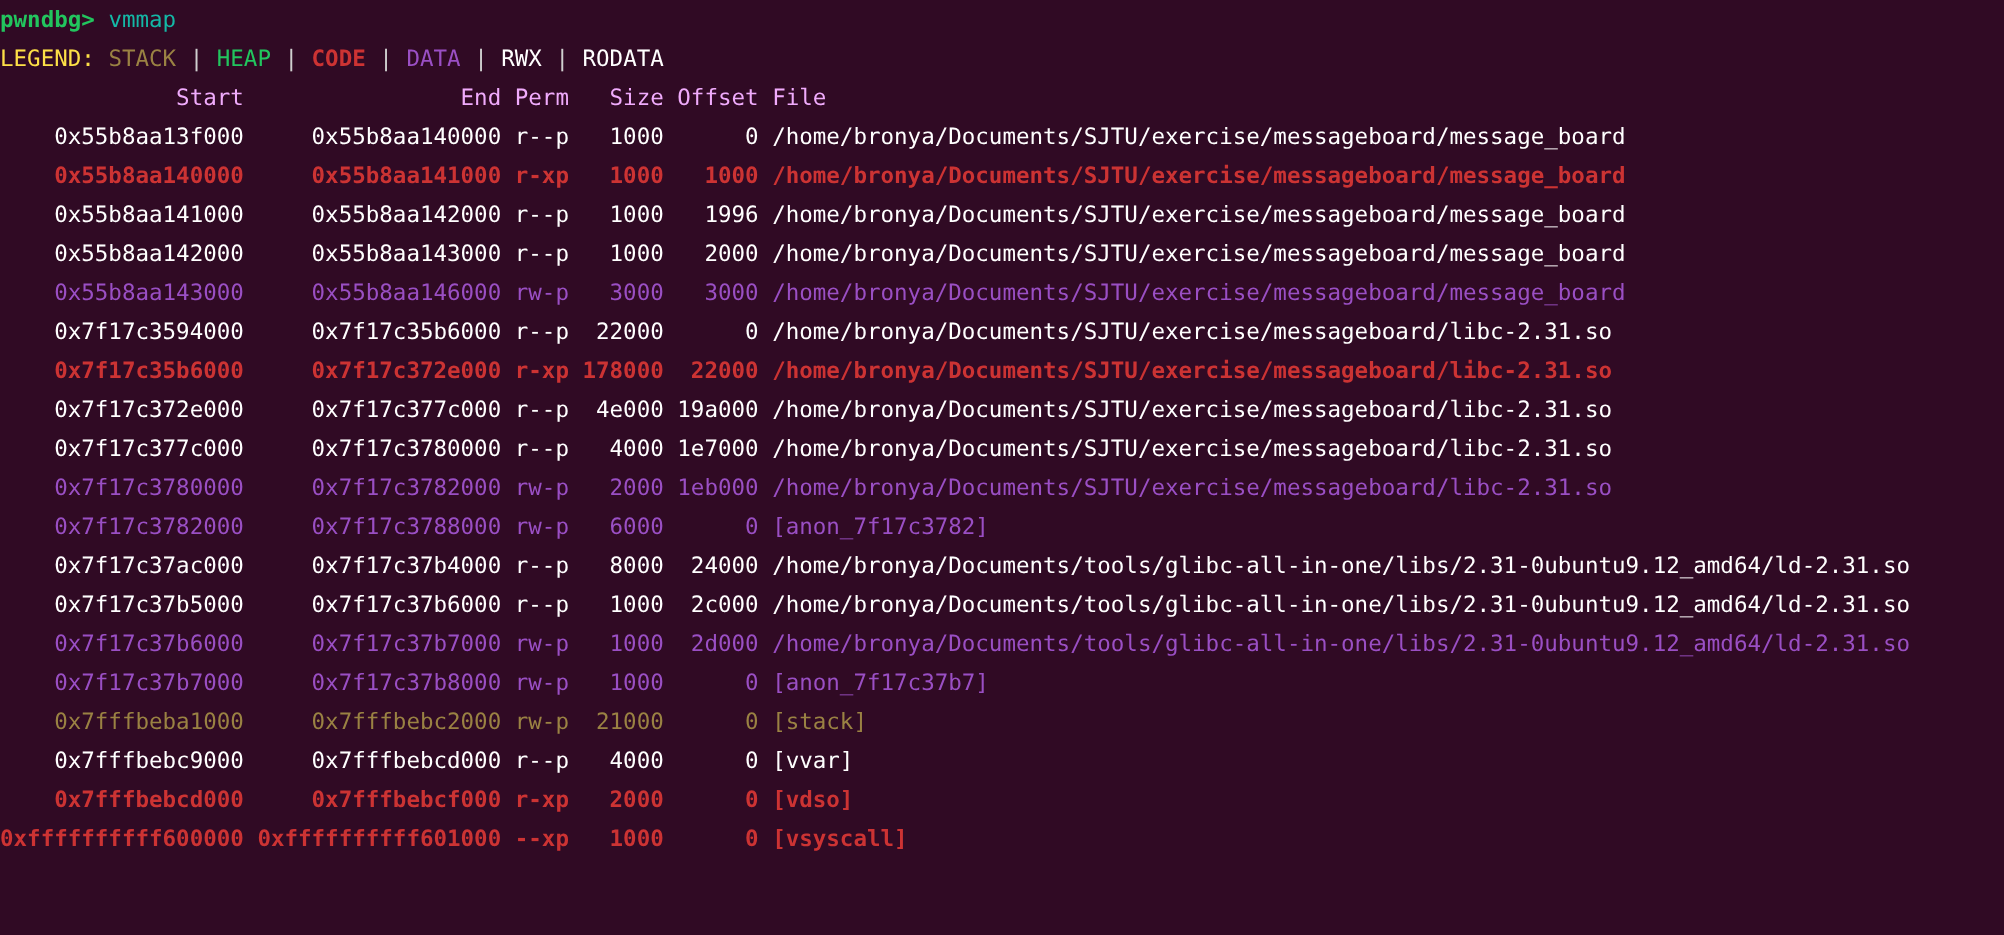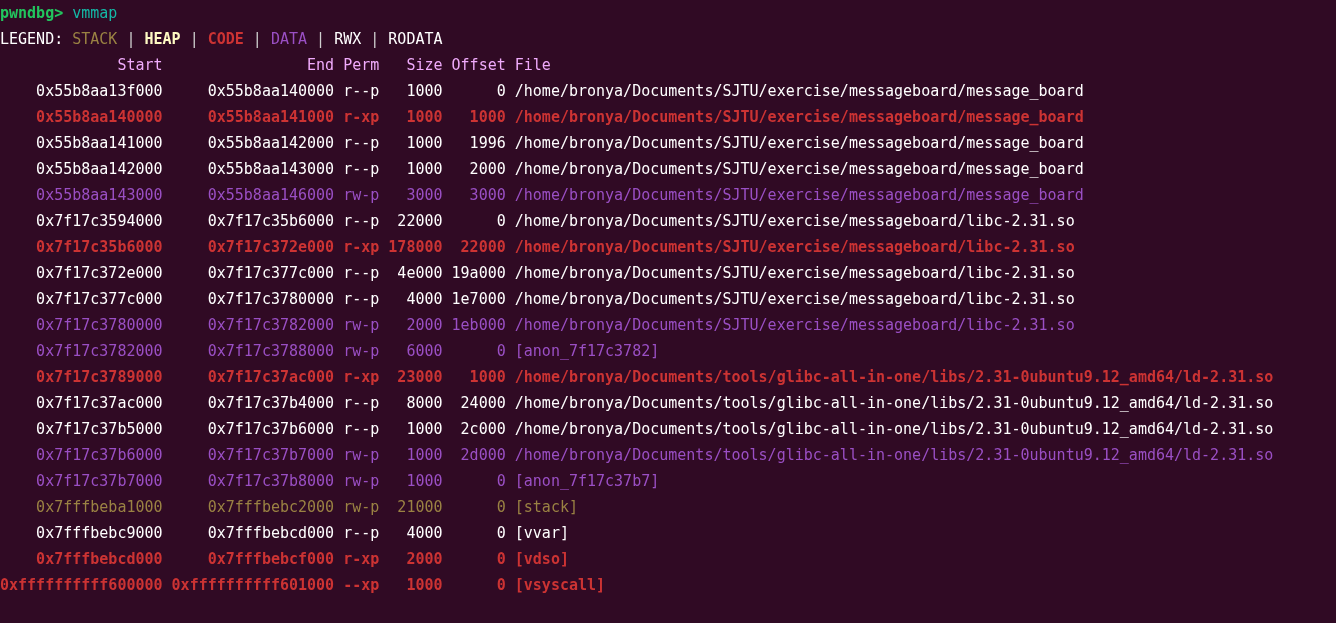--- a/index.html
+++ b/index.html
@@ -21,26 +21,26 @@
   .line {
     white-space: pre;
     height: 26px;
     letter-spacing: 0px;
   }
   
   .c-white   { color: #ffffff; }
   .c-red     { color: #cc3333; font-weight: bold; }
   .c-purple  { color: #9a4fc4; }
   .c-olive   { color: #9a8243; }
-  .c-blue    { color: #fef9c3; font-weight: bold; }
+  .c-blue    { color: #22c55e; }
   .c-prompt  { color: #22c55e; font-weight: bold; }
   .c-cmd     { color: #14b8a6; }
   .underline { }
   .sep       { color: #cfcfcf; }
-  .legend-label { color: #ffffff; }
+  .legend-label { color: #fde047; }
   .hdr { color: #f0abfc; }
 </style>
 </head>
 <body>
 
 <div id="terminal">
 
   <div class="line"><span class="c-prompt">pwndbg&gt;</span><span class="c-cmd"> <span>vmmap</span></span></div>
 
   <div class="line"><span class="legend-label">LEGEND:</span><span id="legend-items"><span> </span><span class="c-olive">STACK</span><span class="sep"> |</span><span> </span><span class="c-blue">HEAP</span><span class="sep"> |</span><span> </span><span class="c-red">CODE</span><span class="sep"> |</span><span> </span><span class="c-purple">DATA</span><span class="sep"> |</span><span> </span><span class="c-white underline">RWX</span><span class="sep"> |</span><span> </span><span class="c-white">RODATA</span></span></div>
@@ -52,21 +52,20 @@
       <div class="line c-red">    0x55b8aa140000     0x55b8aa141000 r-xp   1000   1000 /home/bronya/Documents/SJTU/exercise/messageboard/message_board</div>
       <div class="line c-white">    0x55b8aa141000     0x55b8aa142000 r--p   1000   1996 /home/bronya/Documents/SJTU/exercise/messageboard/message_board</div>
       <div class="line c-white">    0x55b8aa142000     0x55b8aa143000 r--p   1000   2000 /home/bronya/Documents/SJTU/exercise/messageboard/message_board</div>
       <div class="line c-purple">    0x55b8aa143000     0x55b8aa146000 rw-p   3000   3000 /home/bronya/Documents/SJTU/exercise/messageboard/message_board</div>
       <div class="line c-white">    0x7f17c3594000     0x7f17c35b6000 r--p  22000      0 /home/bronya/Documents/SJTU/exercise/messageboard/libc-2.31.so</div>
       <div class="line c-red">    0x7f17c35b6000     0x7f17c372e000 r-xp 178000  22000 /home/bronya/Documents/SJTU/exercise/messageboard/libc-2.31.so</div>
       <div class="line c-white">    0x7f17c372e000     0x7f17c377c000 r--p  4e000 19a000 /home/bronya/Documents/SJTU/exercise/messageboard/libc-2.31.so</div>
       <div class="line c-white">    0x7f17c377c000     0x7f17c3780000 r--p   4000 1e7000 /home/bronya/Documents/SJTU/exercise/messageboard/libc-2.31.so</div>
       <div class="line c-purple">    0x7f17c3780000     0x7f17c3782000 rw-p   2000 1eb000 /home/bronya/Documents/SJTU/exercise/messageboard/libc-2.31.so</div>
       <div class="line c-purple">    0x7f17c3782000     0x7f17c3788000 rw-p   6000      0 [anon_7f17c3782]</div>
-      <div class="line c-red">    0x7f17c3789000     0x7f17c37ac000 r-xp  23000   1000 /home/bronya/Documents/tools/glibc-all-in-one/libs/2.31-0ubuntu9.12_amd64/ld-2.31.so</div>
       <div class="line c-white">    0x7f17c37ac000     0x7f17c37b4000 r--p   8000  24000 /home/bronya/Documents/tools/glibc-all-in-one/libs/2.31-0ubuntu9.12_amd64/ld-2.31.so</div>
       <div class="line c-white">    0x7f17c37b5000     0x7f17c37b6000 r--p   1000  2c000 /home/bronya/Documents/tools/glibc-all-in-one/libs/2.31-0ubuntu9.12_amd64/ld-2.31.so</div>
       <div class="line c-purple">    0x7f17c37b6000     0x7f17c37b7000 rw-p   1000  2d000 /home/bronya/Documents/tools/glibc-all-in-one/libs/2.31-0ubuntu9.12_amd64/ld-2.31.so</div>
       <div class="line c-purple">    0x7f17c37b7000     0x7f17c37b8000 rw-p   1000      0 [anon_7f17c37b7]</div>
       <div class="line c-olive">    0x7fffbeba1000     0x7fffbebc2000 rw-p  21000      0 [stack]</div>
       <div class="line c-white">    0x7fffbebc9000     0x7fffbebcd000 r--p   4000      0 [vvar]</div>
       <div class="line c-red">    0x7fffbebcd000     0x7fffbebcf000 r-xp   2000      0 [vdso]</div>
       <div class="line c-red">0xffffffffff600000 0xffffffffff601000 --xp   1000      0 [vsyscall]</div>
     </div>
 

